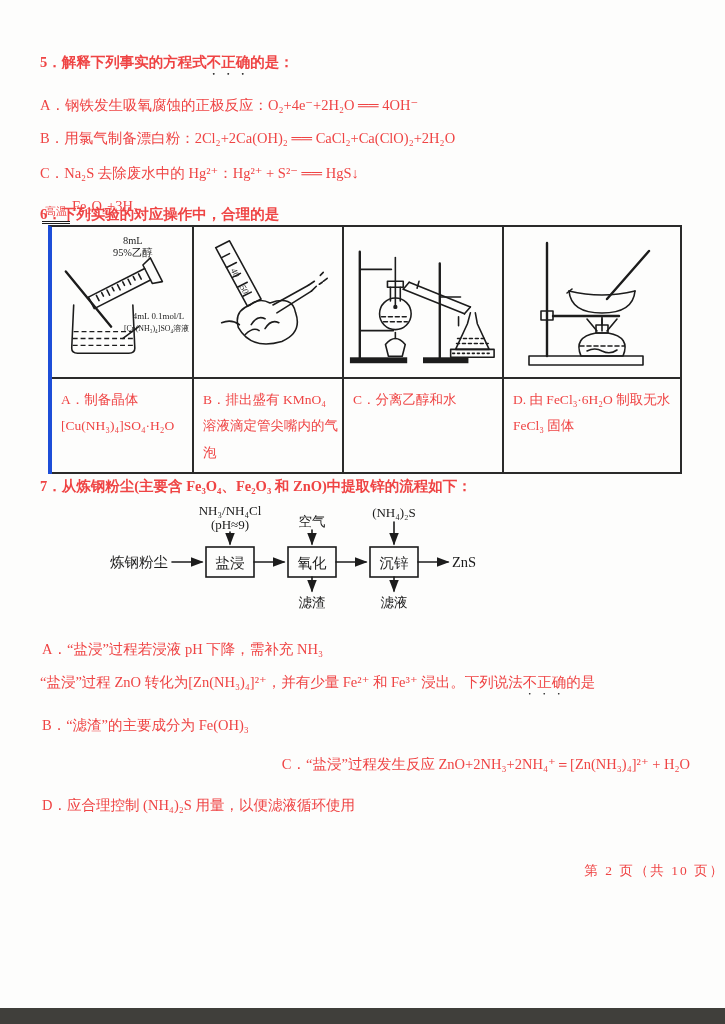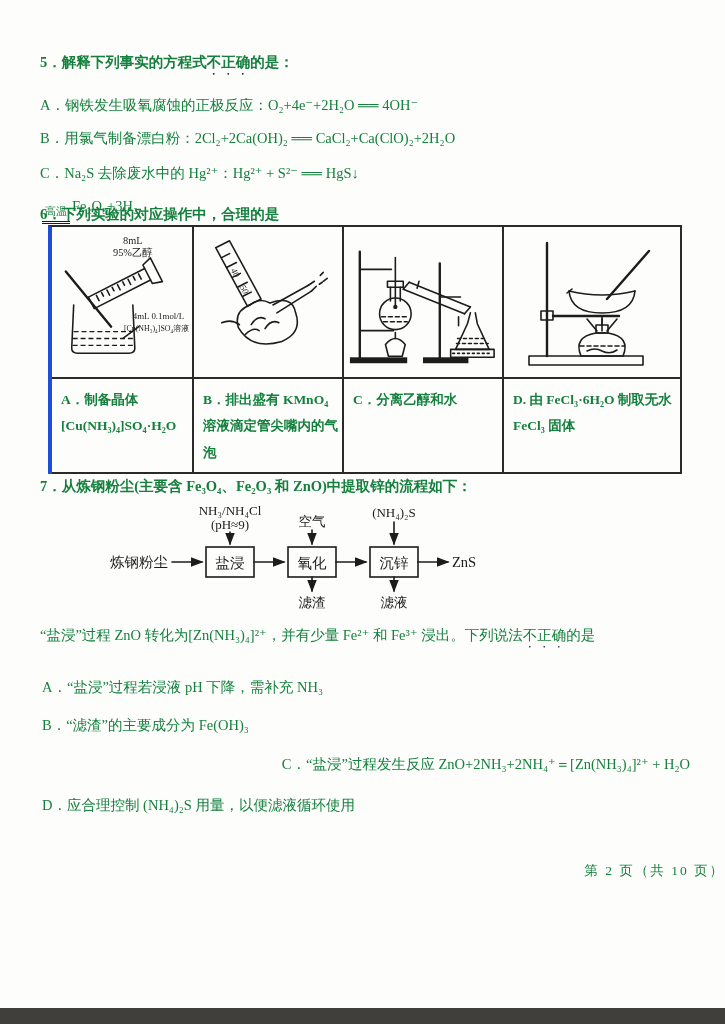--- a/index.html
+++ b/index.html
@@ -1,39 +1,39 @@
 <!DOCTYPE html>
 <html><head>
 <meta charset="utf-8">
 <style>
   html,body{margin:0;padding:0;}
   body{width:725px;height:1024px;background:#e8e8e6;}
   .page{
     position:relative;width:725px;height:1024px;background:#fdfdfc;overflow:hidden;
-    font-family:"Liberation Serif","DejaVu Serif",serif;color:#15803d;
+    font-family:"Liberation Serif","DejaVu Serif",serif;color:#ef4444;
   }
   .blk{position:absolute;left:40px;width:650px;}
   .line{margin:0;font-size:14.5px;line-height:21px;}
   .qtitle{font-weight:bold;}
   .opt{margin:0;}
   .emph{
     -webkit-text-emphasis:filled dot #1b1b1b;-webkit-text-emphasis-position:under left;
     text-emphasis:filled dot #1b1b1b;text-emphasis-position:under left;
   }
   
   .cond-wrap{display:inline-block;vertical-align:-4px;margin:0 2px;text-align:center;}
   .cond-text{display:block;font-size:11px;line-height:12px;padding:0 3px 4px 3px;border-bottom:3px double #1b1b1b;}
   
   .qtable{
     display:grid;grid-template-columns:142px 150px 160px 178px;
     border-left:4px solid #1d4ed8;border-top:2px solid #2a2a2a;background:#fdfdfc;
   }
   .qtable .cell{border-right:2px solid #2a2a2a;border-bottom:2px solid #2a2a2a;}
   .imgcell{height:150px;display:flex;align-items:center;justify-content:center;overflow:hidden;}
-  .capcell{min-height:80px;padding:8px 4px 6px 9px;font-size:13.5px;line-height:1.95;box-sizing:border-box;font-weight:bold;}
+  .capcell{min-height:80px;padding:8px 4px 6px 9px;font-size:13.5px;line-height:1.95;box-sizing:border-box;}
   svg{display:block;}
   .sk{stroke:#1c1c1c;fill:none;stroke-width:1.6;stroke-linecap:round;stroke-linejoin:round;}
   .skb{stroke:#1c1c1c;fill:none;stroke-width:2.4;stroke-linecap:round;}
   .fil{fill:#1c1c1c;stroke:none;}
   .svgtxt{font-family:"Liberation Serif","DejaVu Serif",serif;fill:#1b1b1b;}
   
   .flowbox{fill:none;stroke:#1c1c1c;stroke-width:1.6;}
   .footer{position:absolute;top:862px;left:0;width:100%;text-align:right;font-size:13.5px;letter-spacing:2px;}
   .scanbar{position:absolute;left:0;bottom:0;width:100%;height:16px;background:#403f3b;}
 </style>
@@ -203,23 +203,23 @@
 
       <text class="svgtxt" x="286" y="16" font-size="13" text-anchor="middle">(NH₄)₂S</text>
       <line class="sk" x1="286" y1="21" x2="286" y2="43" marker-end="url(#ah)"></line>
 
       <line class="sk" x1="204" y1="76" x2="204" y2="90" marker-end="url(#ah)"></line>
       <text class="svgtxt" x="204" y="106" font-size="13.5" text-anchor="middle">滤渣</text>
       <line class="sk" x1="286" y1="76" x2="286" y2="90" marker-end="url(#ah)"></line>
       <text class="svgtxt" x="286" y="106" font-size="13.5" text-anchor="middle">滤液</text>
     </svg>
 
+    <p class="line opt" style="margin:26px 0 0 2px;">A．“盐浸”过程若浸液 pH 下降，需补充 NH₃</p>
+
     <p class="line" style="margin:12px 0 0 0;"><span>“盐浸”过程 ZnO 转化为[Zn(NH₃)₄]²⁺，并有少量 Fe²⁺ 和 Fe³⁺ 浸出。下列说法</span><span class="emph">不正确</span><span>的是</span></p>
-
-    <p class="line opt" style="margin:26px 0 0 2px;">A．“盐浸”过程若浸液 pH 下降，需补充 NH₃</p>
     <p class="line opt" style="margin:17px 0 0 2px;">B．“滤渣”的主要成分为 Fe(OH)₃</p>
     <p class="line opt" style="margin:18px 0 11px 2px;text-align:right;">C．“盐浸”过程发生反应 ZnO+2NH₃+2NH₄⁺＝[Zn(NH₃)₄]²⁺ + H₂O</p>
     <p class="line opt" style="margin:20px 0 0 2px;">D．应合理控制 (NH₄)₂S 用量，以便滤液循环使用</p>
   </div>
 
   <div class="footer">第 2 页（共 10 页）</div>
 
   <div class="scanbar"></div>
 </div>
 

